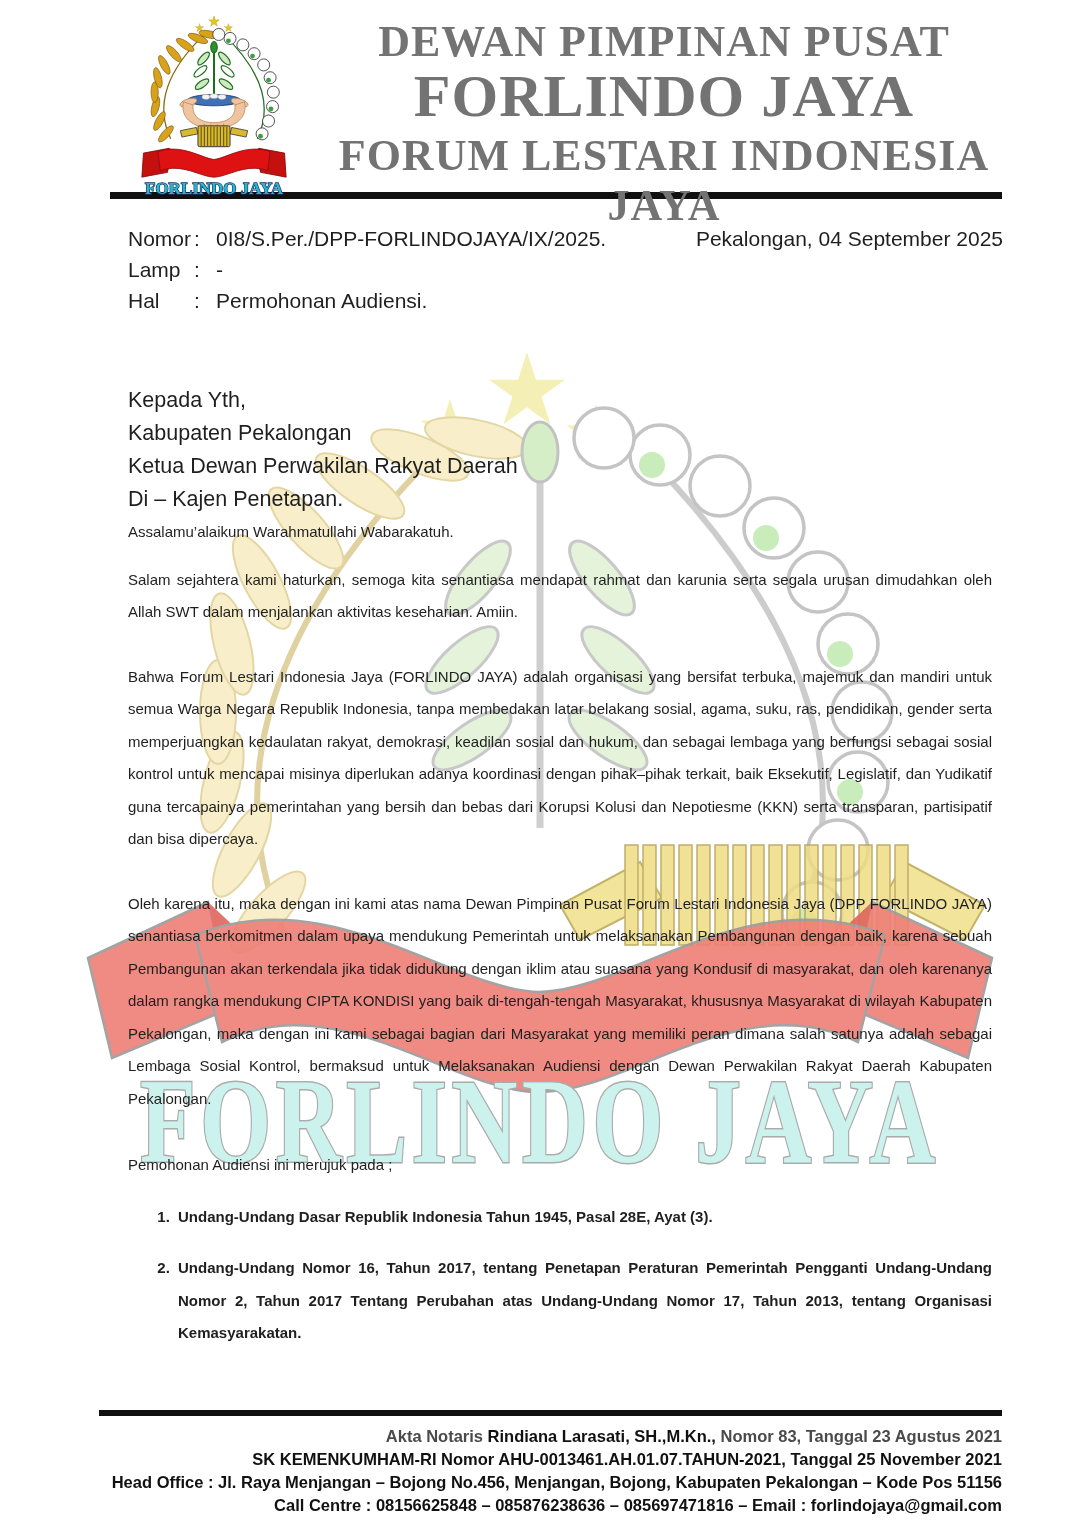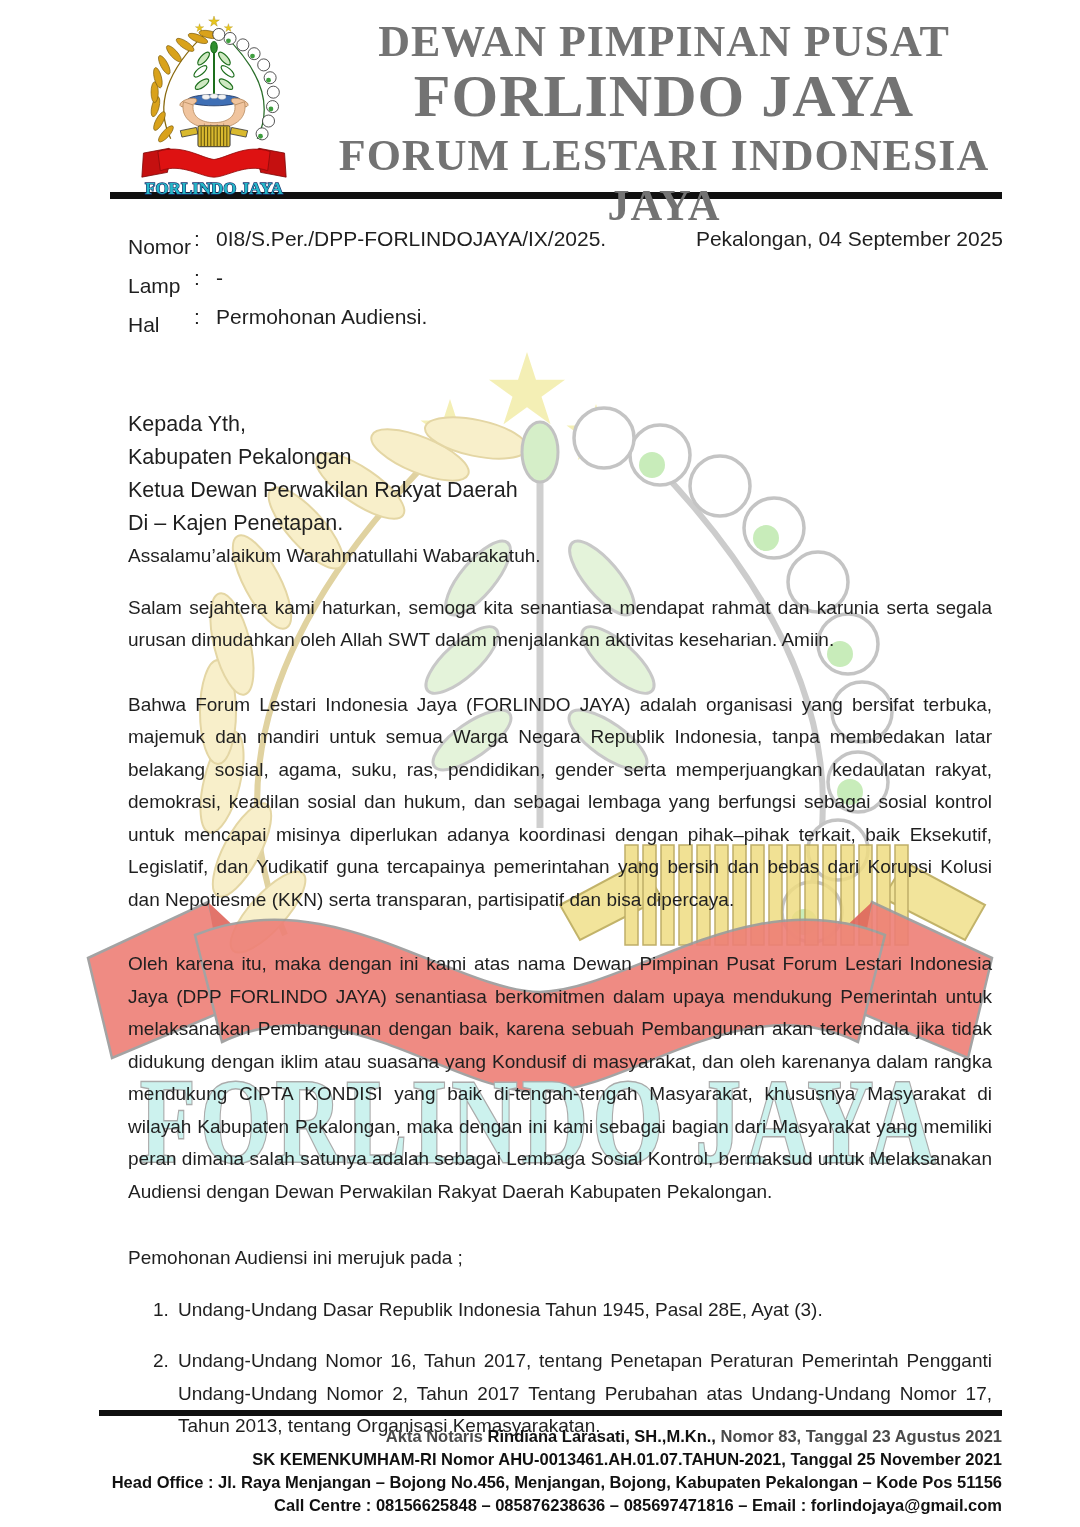--- a/index.html
+++ b/index.html
@@ -20,32 +20,32 @@
   .header{display:flex;align-items:flex-start;padding:12px 60px 0 128px;height:178px;}
   .logo-box{flex:0 0 180px;height:178px;}
   .titles{flex:1;text-align:center;font-family:Liberation Serif, serif;font-weight:700;color:#737373;padding-top:6px;}
   .title-1{font-size:44px;line-height:1.08;letter-spacing:1px;}
   .title-2{font-size:60px;line-height:1.02;letter-spacing:1px;}
   .title-3{font-size:44px;line-height:1.15;letter-spacing:1px;margin-top:4px;}
   .rule{height:7px;background:#101010;margin:2px 78px 0 110px;}
   
   .meta{display:flex;justify-content:space-between;align-items:flex-start;margin:24px 77px 0 128px;font-size:21px;line-height:31px;}
   .meta-row{display:flex;}
-  .meta-label{width:66px;margin-top:8px;}
+  .meta-label{width:66px;}
   .meta-colon{width:22px;}
   .dateline{font-size:21px;white-space:nowrap;}
   
   .recipient{margin:68px 77px 0 128px;font-size:21.5px;line-height:33px;}
   
-  .bodytext{margin:0 88px 0 128px;font-size:19px;line-height:32.5px;}
+  .bodytext{margin:0 88px 0 128px;font-size:15px;line-height:32.5px;}
   .salutation{margin-top:56px;}
   .para{text-align:justify;margin-top:0;}
   .gap{margin-top:32px;}
   .list-intro{margin-top:34px;}
-  ol.refs{margin:14px 0 0 0;padding-left:46px;}
+  ol.refs{margin:14px 0 0 0;padding-left:46px;font-weight:bold;}
   ol.refs li{margin-top:19px;text-align:justify;padding-left:4px;}
   
   .footer{position:absolute;left:99px;right:78px;bottom:10px;z-index:1;}
   .footer-rule{height:6px;background:#101010;}
   .footer-lines{margin-top:9px;text-align:right;font-size:16.5px;line-height:23px;font-weight:700;color:#111;}
   .f-gray{color:#4a4a4a;}
 </style>
 </head>
 <body>
 

